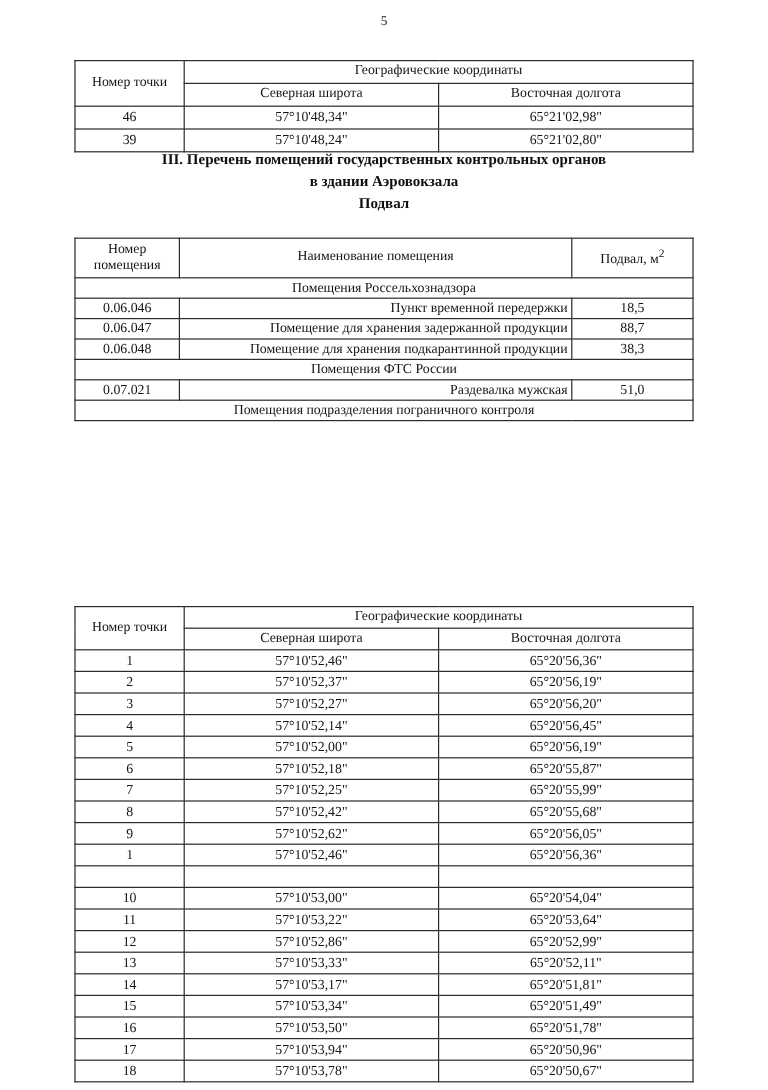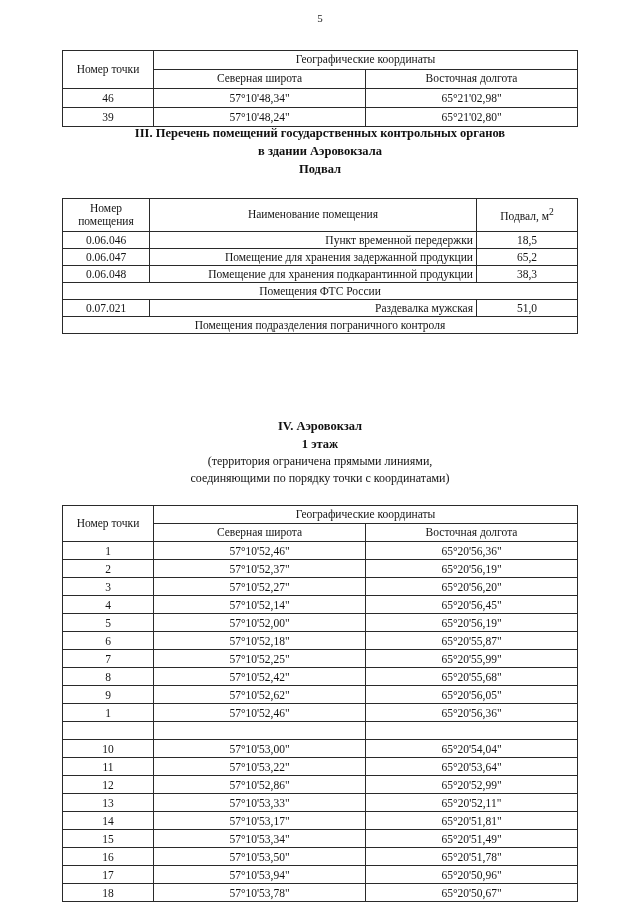--- a/index.html
+++ b/index.html
@@ -156,29 +156,32 @@
   <table class="doc-table" id="table-premises">
     <tbody>
       <tr>
         <td class="th-head p-num" style="height:30px;">Номер помещения</td>
         <td class="th-head">Наименование помещения</td>
         <td class="th-head p-area">
           <span>Подвал, м</span><sup>2</sup>
         </td>
       </tr>
 
+      <tr class="group-row">
+        <td colspan="3">Помещения Россельхознадзора</td>
+      </tr>
       <tr>
         <td class="c-center">0.06.046</td>
         <td class="c-left">Пункт временной передержки</td>
         <td class="area-cell">18,5</td>
       </tr>
       <tr>
         <td class="c-center">0.06.047</td>
         <td class="c-left">Помещение для хранения задержанной продукции</td>
-        <td class="area-cell">65,2</td>
+        <td class="area-cell">88,7</td>
       </tr>
       <tr>
         <td class="c-center">0.06.048</td>
         <td class="c-left">Помещение для хранения подкарантинной продукции</td>
         <td class="area-cell">38,3</td>
       </tr>
 
       <tr class="group-row">
         <td colspan="3">Помещения ФТС России</td>
       </tr>
@@ -187,26 +190,20 @@
         <td class="c-left">Раздевалка мужская</td>
         <td class="area-cell">51,0</td>
       </tr>
 
       <tr class="group-row">
         <td colspan="3">Помещения подразделения пограничного контроля</td>
       </tr>
     </tbody>
   </table>
 
-  <div class="heading-block" id="heading-section-4">
-    <div>IV. Аэровокзал</div>
-    <div>1 этаж</div>
-    <div class="heading-sub-normal">(территория ограничена прямыми линиями,</div>
-    <div class="heading-sub-normal">соединяющими по порядку точки с координатами)</div>
-  </div>
 
   <table class="doc-table" id="table-points">
     <tbody>
       <tr>
         <td class="th-head pt-num" rowspan="2">Номер точки</td>
         <td class="th-head" colspan="2">Географические координаты</td>
       </tr>
       <tr>
         <td class="th-head pt-lat">Северная широта</td>
         <td class="th-head">Восточная долгота</td>

